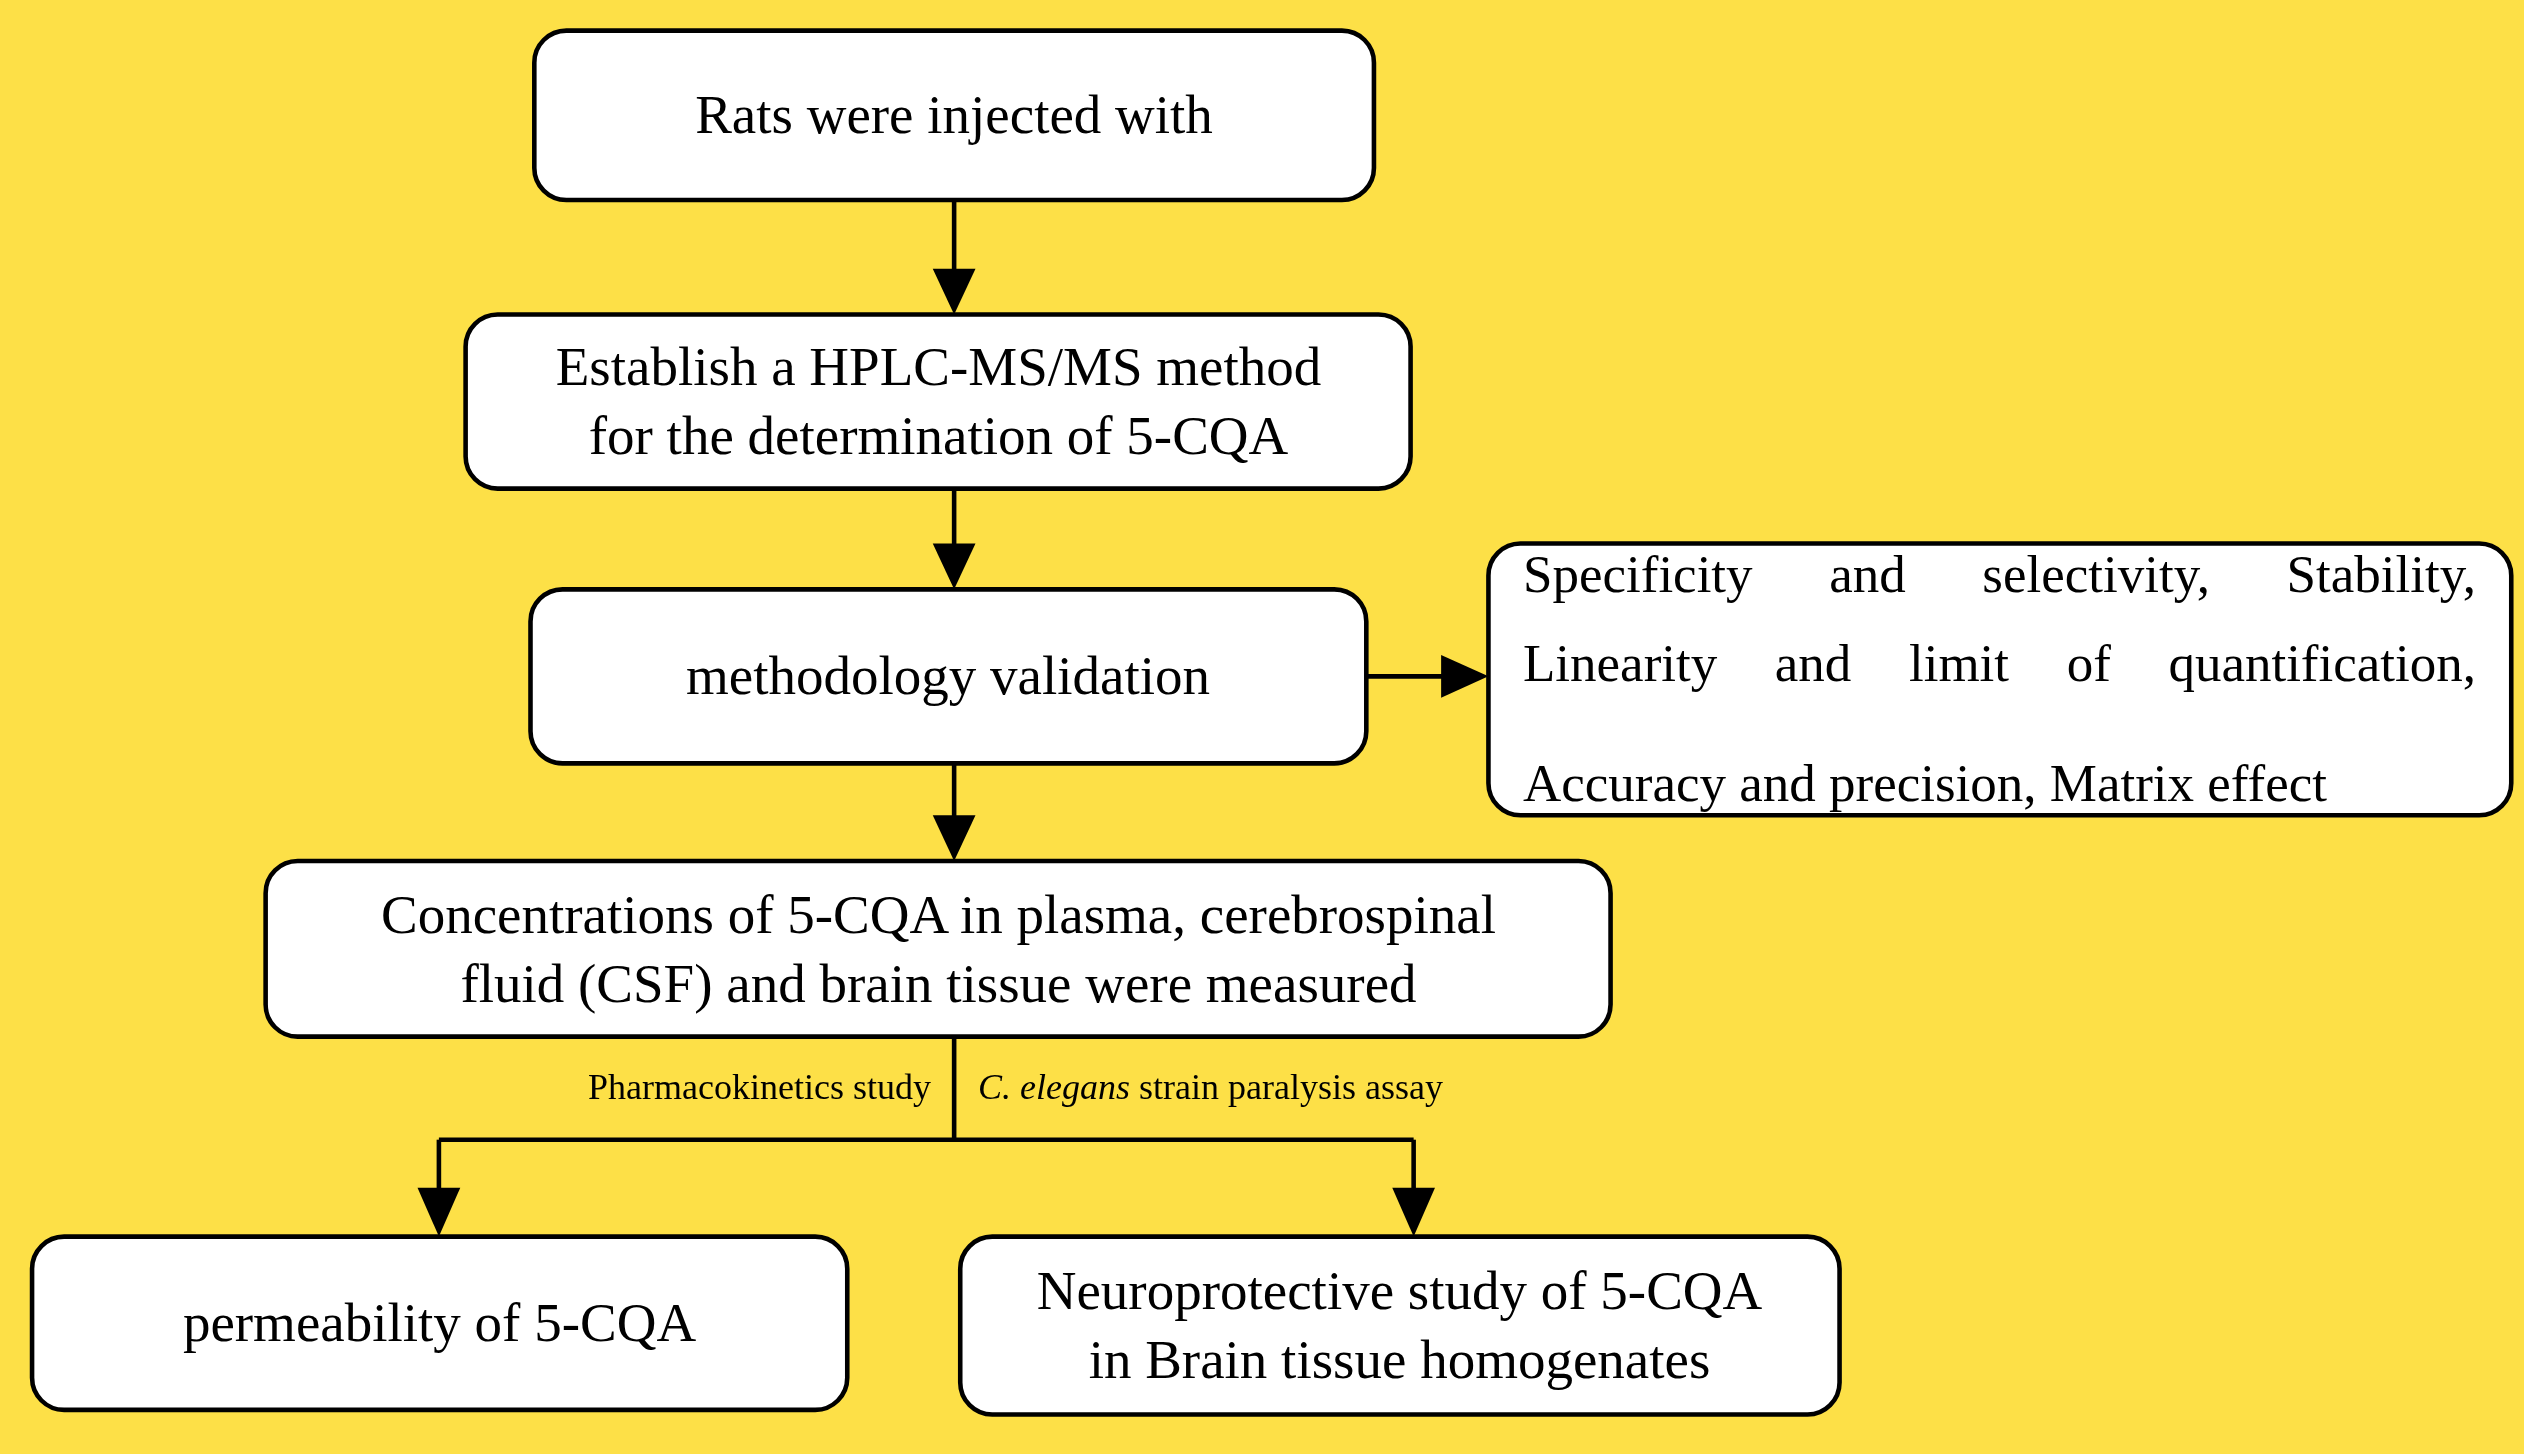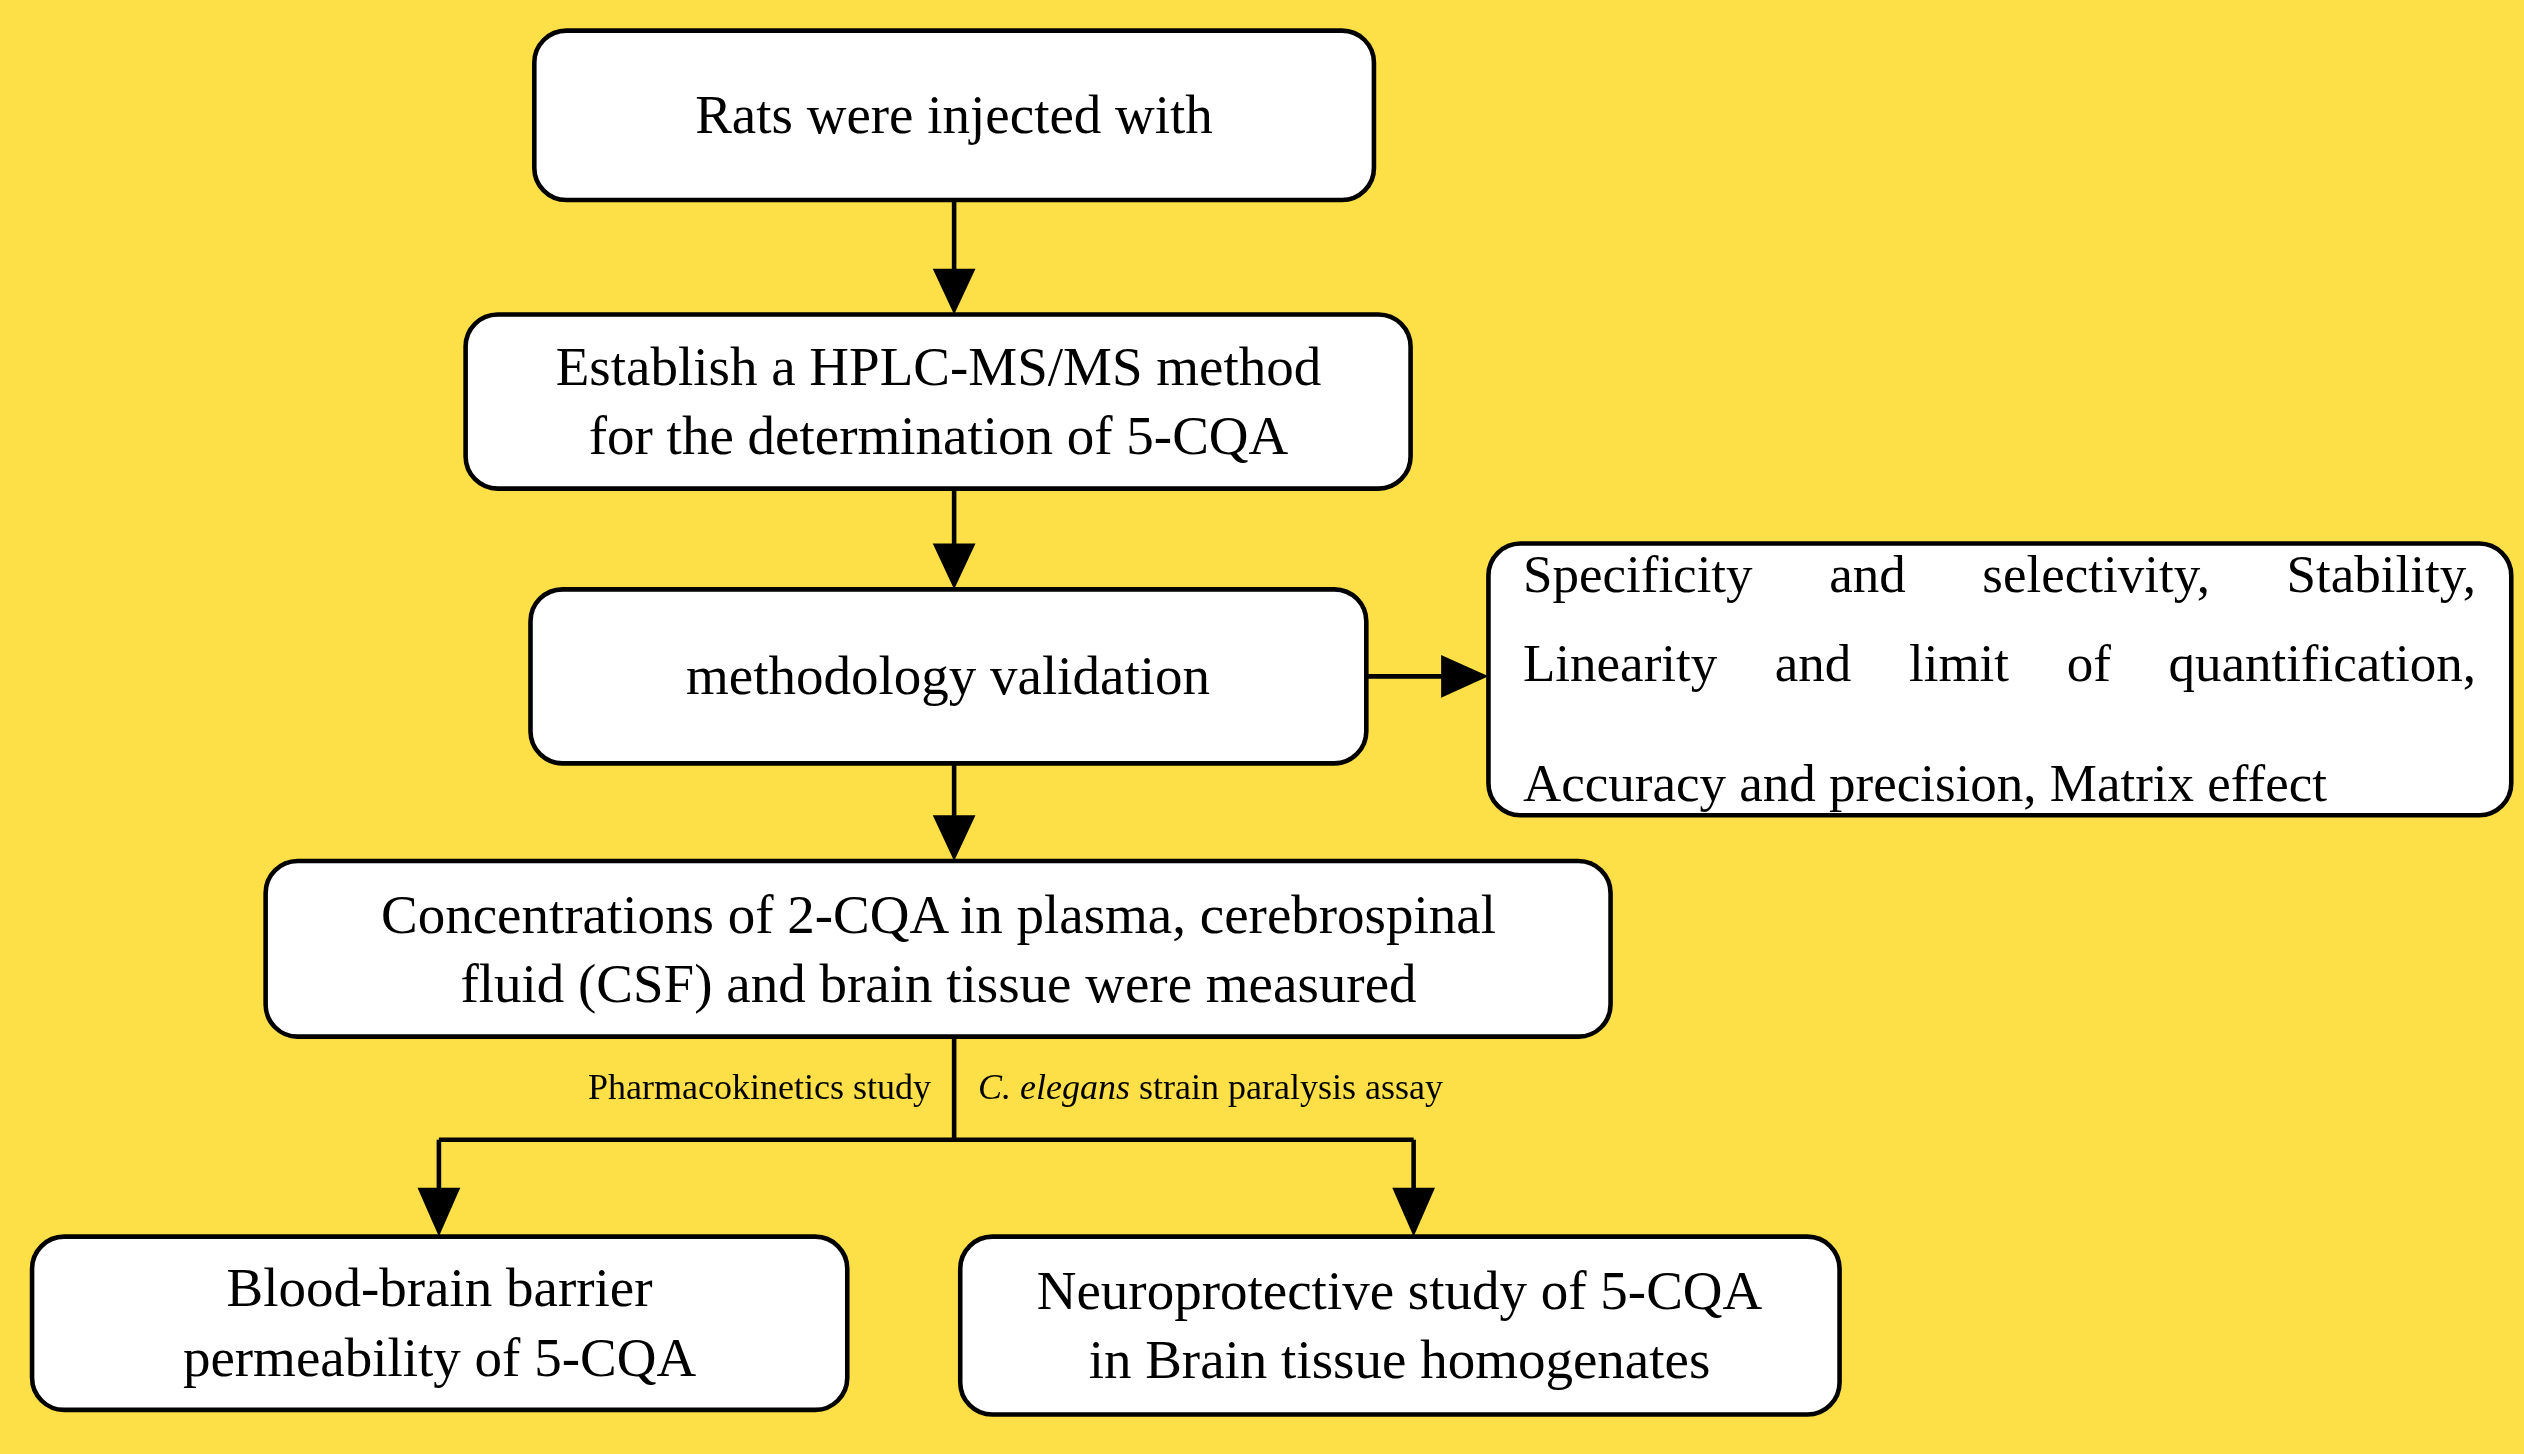--- a/index.html
+++ b/index.html
@@ -176,26 +176,25 @@
       <span>limit</span>
       <span>of</span>
       <span>quantification,</span>
     </div>
     <div class="jline last">
       <span>Accuracy and precision, Matrix effect</span>
     </div>
   </div>
 
   <div class="node-text t-72" style="left:266px; top:861px; width:1345px; height:176px;">
-    <span class="line">Concentrations of 2-CQA in plasma, cerebrospinal</span>
+    <span class="line">Concentrations of 5-CQA in plasma, cerebrospinal</span>
     <span class="line">fluid (CSF) and brain tissue were measured</span>
   </div>
 
   <div class="node-text t-72" style="left:32px; top:1236px; width:815px; height:173px;">
-    <span class="line">Blood-brain barrier</span>
     <span class="line">permeability of 5-CQA</span>
   </div>
 
   <div class="node-text t-72" style="left:960px; top:1236px; width:879px; height:178px;">
     <span class="line">Neuroprotective study of 5-CQA</span>
     <span class="line">in Brain tissue homogenates</span>
   </div>
 
   <div class="branch-label left" style="left:343px; top:1069px; width:588px;">
     <span>Pharmacokinetics study</span>

